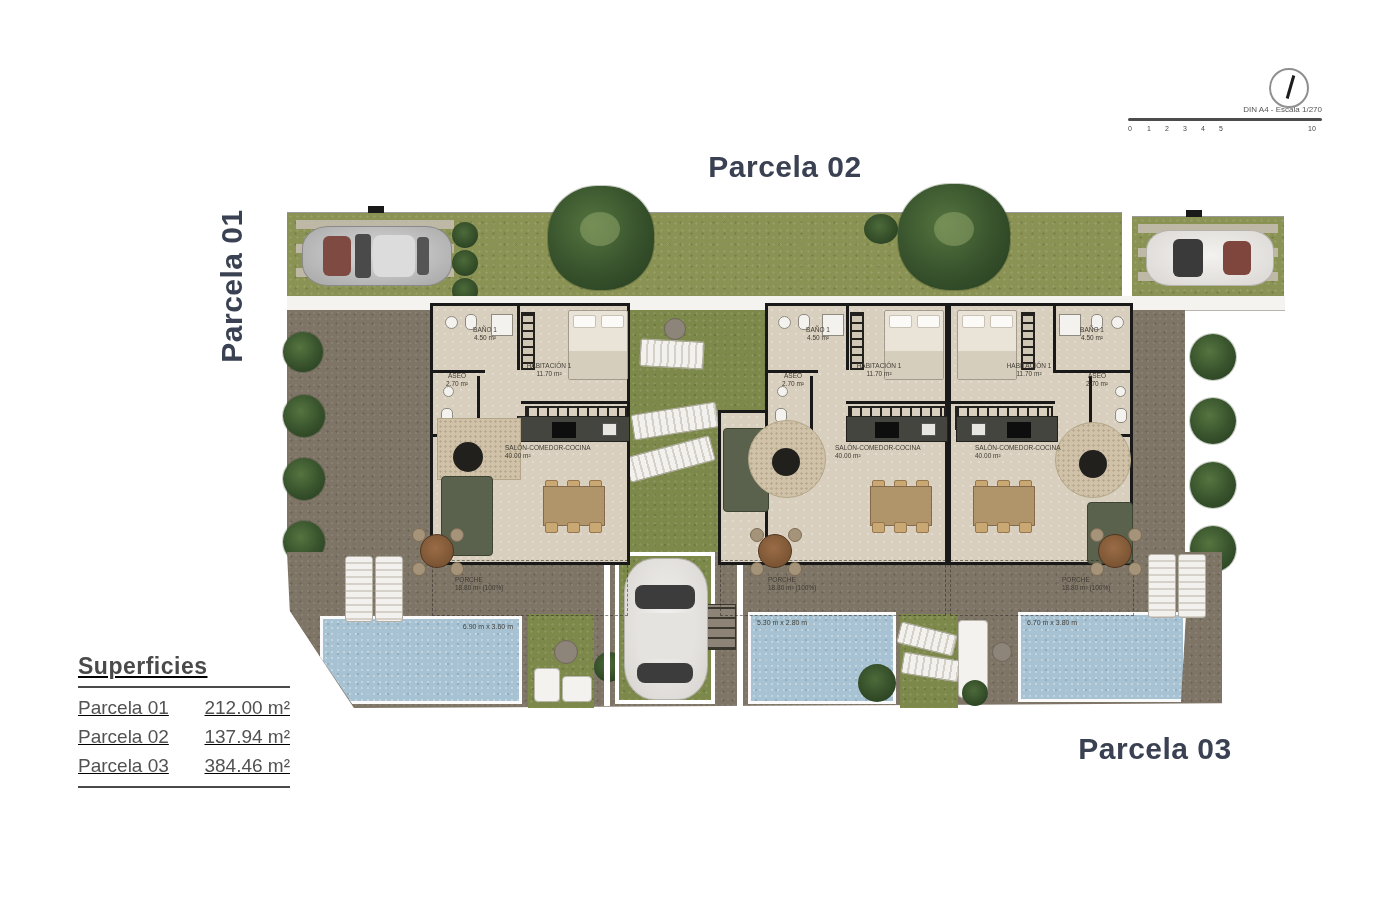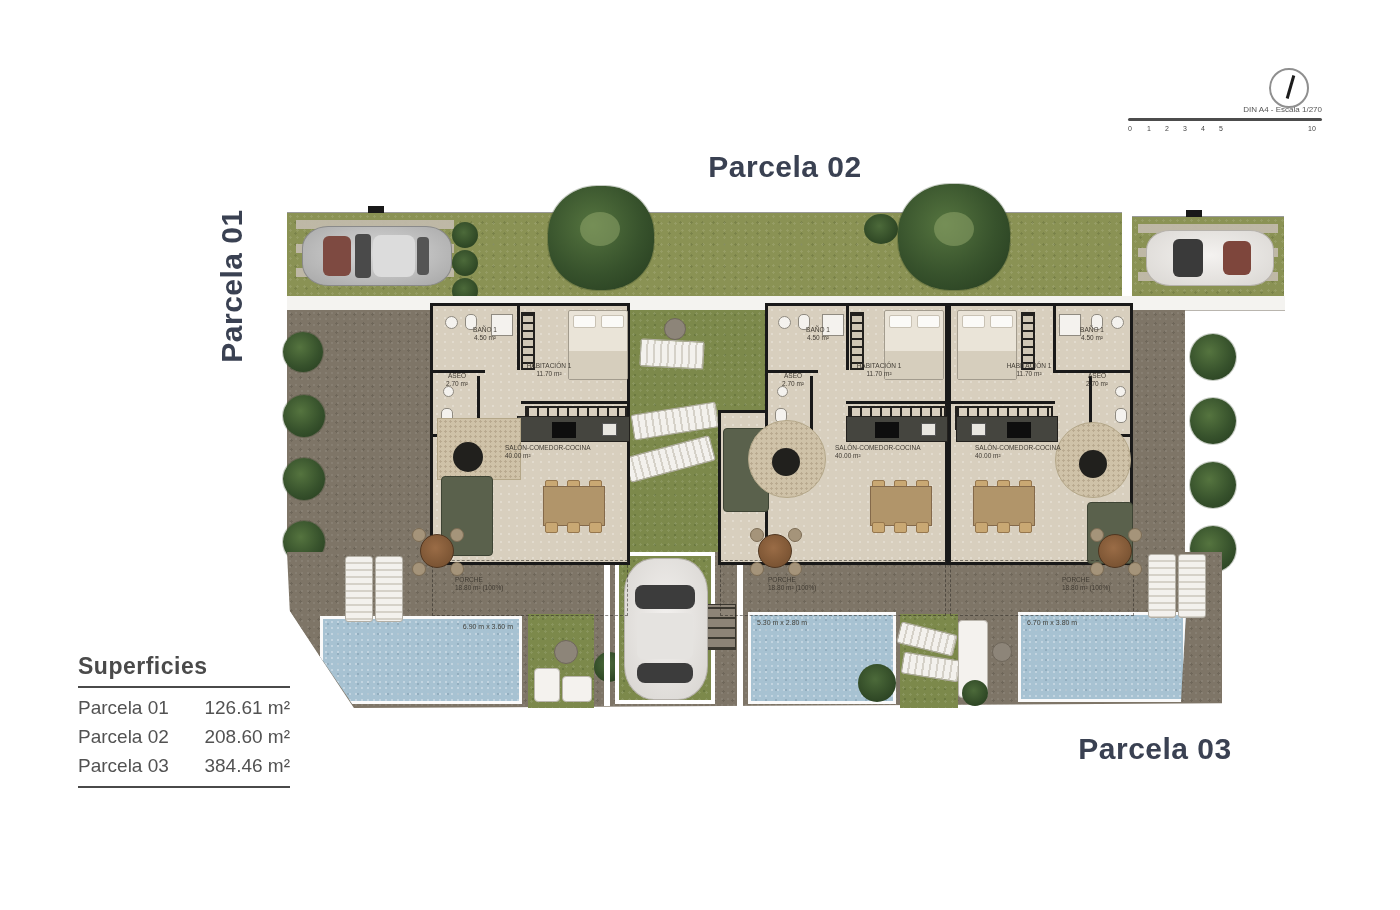--- a/index.html
+++ b/index.html
@@ -65,30 +65,30 @@
   <span class="tick" style="left:1161px;top:125px;">2</span>
   <span class="tick" style="left:1179px;top:125px;">3</span>
   <span class="tick" style="left:1197px;top:125px;">4</span>
   <span class="tick" style="left:1215px;top:125px;">5</span>
   <span class="tick" style="left:1306px;top:125px;">10</span>
 
   <div class="abs ptitle" style="left:620px;top:150px;width:330px;">Parcela 02</div>
   <div class="abs ptitle" style="left:145px;top:268px;width:175px;height:36px;transform:rotate(-90deg);">Parcela 01</div>
   <div class="abs ptitle" style="left:1040px;top:732px;width:230px;">Parcela 03</div>
 
-  <div class="abs" style="left:78px;top:653px;">
+  <div class="abs" style="left:78px;top:653px;text-decoration:underline;">
     <div class="legend-title">Superficies</div>
     <div class="lg-line" style="margin-top:6px;"></div>
     <div class="legend-row" style="margin-top:9px;">
       <span>Parcela 01</span>
-      <span>126.61 m²</span>
+      <span>212.00 m²</span>
     </div>
     <div class="legend-row" style="margin-top:7px;">
       <span>Parcela 02</span>
-      <span>208.60 m²</span>
+      <span>137.94 m²</span>
     </div>
     <div class="legend-row" style="margin-top:7px;">
       <span>Parcela 03</span>
       <span>384.46 m²</span>
     </div>
     <div class="lg-line" style="margin-top:9px;"></div>
   </div>
 
   <div class="abs grass" style="left:287px;top:212px;width:845px;height:84px;border-top:1px solid #9a9a9a;"></div>
   <div class="abs pave" style="left:296px;top:220px;width:158px;height:70px;"></div>

